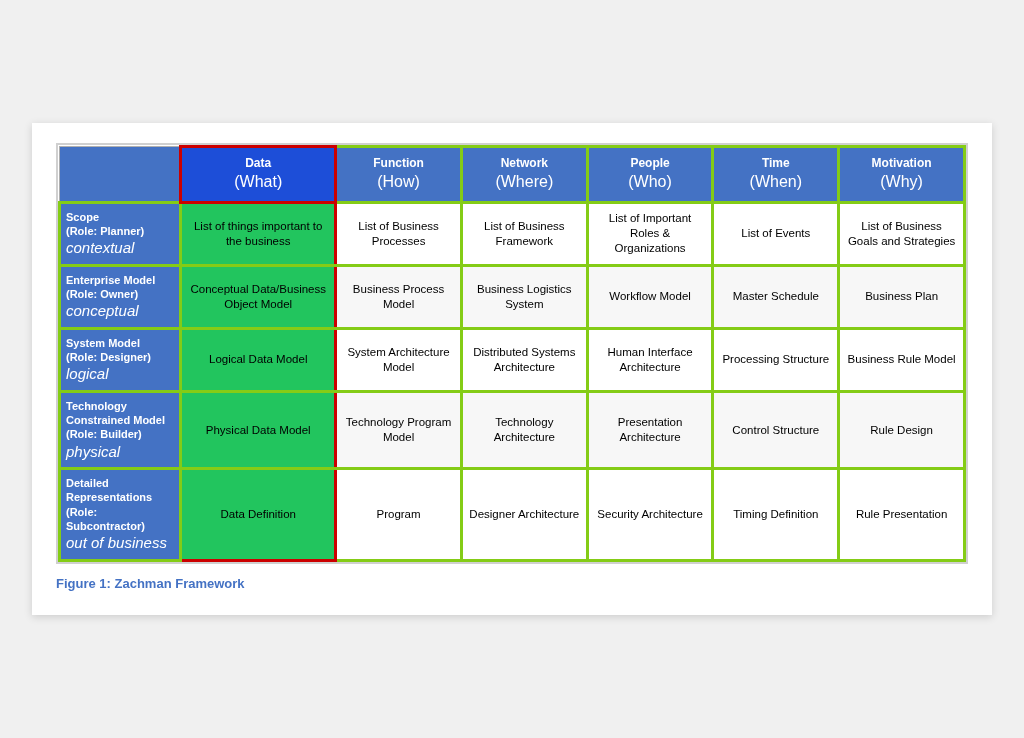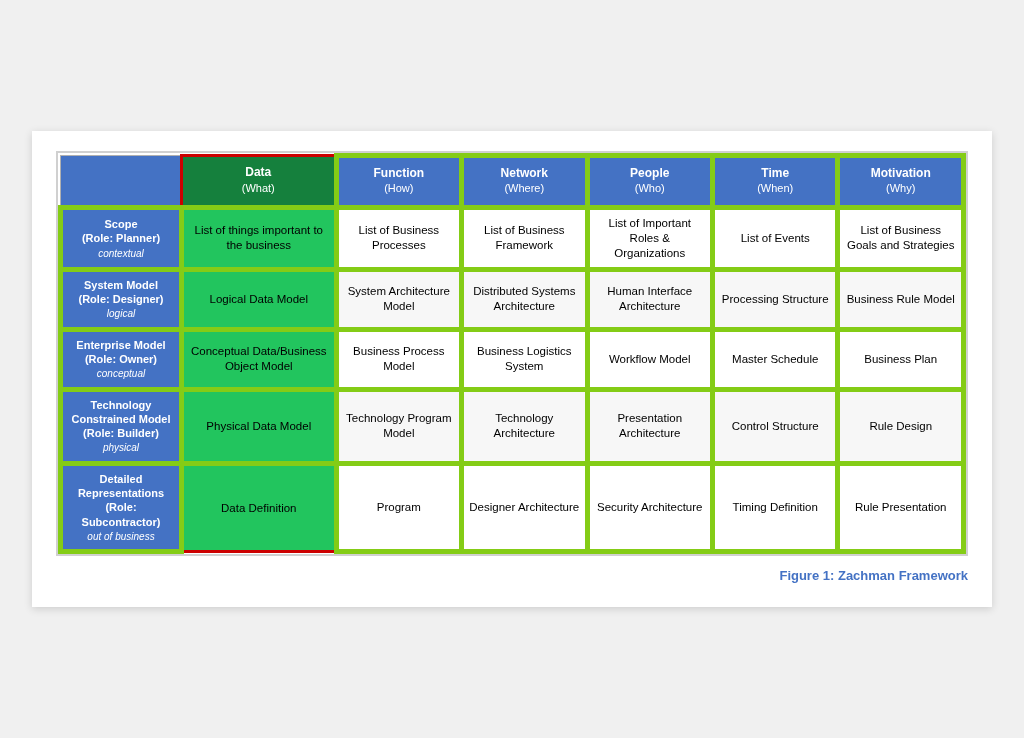--- a/index.html
+++ b/index.html
@@ -21,61 +21,61 @@
     .table-wrapper {
       border: 2px solid #d0d0d0;
       overflow: hidden;
     }
     table {
       width: 100%;
       border-collapse: collapse;
       table-layout: fixed;
     }
     th, td {
-      border: 5px solid #84cc16;
+      border: 3px solid #84cc16;
       text-align: center;
       vertical-align: middle;
       font-size: 11.5px;
       line-height: 1.3;
       padding: 6px 5px;
     }
     
     .header-row th {
       background-color: #4472c4;
       color: white;
       font-weight: bold;
       font-size: 12px;
       padding: 8px 5px;
     }
     .header-row th .col-sub {
       font-weight: normal;
-      font-size: 11px;
+      font-size: 16px;
     }
     
     .row-header {
       background-color: #4472c4;
       color: white;
       font-weight: bold;
       font-size: 11px;
-      text-align: center;
+      text-align: left;
       width: 105px;
     }
     .row-header .row-sub {
       font-weight: normal;
       font-style: italic;
-      font-size: 10px;
+      font-size: 15px;
     }
     
     .data-col {
       background-color: #22c55e;
       border-left: 3px solid #cc0000 !important;
       border-right: 3px solid #cc0000 !important;
     }
     .header-row .data-col {
-      background-color: #15803d;
+      background-color: #1d4ed8;
       border-top: 3px solid #cc0000 !important;
       border-left: 3px solid #cc0000 !important;
       border-right: 3px solid #cc0000 !important;
     }
     
     tr:last-child .data-col {
       border-bottom: 3px solid #cc0000 !important;
     }
     
     .data-cell {
@@ -88,21 +88,21 @@
     }
     tr:nth-child(even) .data-cell {
       background-color: #f7f7f7;
     }
     
     .empty-cell {
       background-color: white;
       border: 1px solid #b0b0b0;
     }
     .figure-caption {
-      text-align: right;
+      text-align: left;
       margin-top: 12px;
       font-size: 13px;
       font-weight: bold;
       color: #4472c4;
     }
   </style>
 </head>
 <body>
 
 <div class="page-container">
@@ -150,38 +150,38 @@
       <tr>
             <td class="row-header"><span>Scope</span><br><span>(Role: Planner)</span><br><span class="row-sub">contextual</span></td>
             <td class="data-col">List of things important to the business</td>
             <td class="data-cell">List of Business Processes</td>
             <td class="data-cell">List of Business Framework</td>
             <td class="data-cell">List of Important Roles &amp; Organizations</td>
             <td class="data-cell">List of Events</td>
             <td class="data-cell">List of Business Goals and Strategies</td>
           </tr>
           <tr>
+            <td class="row-header"><span>Enterprise Model</span><br><span>(Role: Owner)</span><br><span class="row-sub">conceptual</span></td>
+            <td class="data-col">Conceptual Data/Business Object Model</td>
+            <td class="data-cell">Business Process Model</td>
+            <td class="data-cell">Business Logistics System</td>
+            <td class="data-cell">Workflow Model</td>
+            <td class="data-cell">Master Schedule</td>
+            <td class="data-cell">Business Plan</td>
+          </tr>
+          <tr>
             <td class="row-header"><span>System Model</span><br><span>(Role: Designer)</span><br><span class="row-sub">logical</span></td>
             <td class="data-col">Logical Data Model</td>
             <td class="data-cell">System Architecture Model</td>
             <td class="data-cell">Distributed Systems Architecture</td>
             <td class="data-cell">Human Interface Architecture</td>
             <td class="data-cell">Processing Structure</td>
             <td class="data-cell">Business Rule Model</td>
           </tr>
           <tr>
-            <td class="row-header"><span>Enterprise Model</span><br><span>(Role: Owner)</span><br><span class="row-sub">conceptual</span></td>
-            <td class="data-col">Conceptual Data/Business Object Model</td>
-            <td class="data-cell">Business Process Model</td>
-            <td class="data-cell">Business Logistics System</td>
-            <td class="data-cell">Workflow Model</td>
-            <td class="data-cell">Master Schedule</td>
-            <td class="data-cell">Business Plan</td>
-          </tr>
-          <tr>
             <td class="row-header"><span>Technology Constrained Model</span><br><span>(Role: Builder)</span><br><span class="row-sub">physical</span></td>
             <td class="data-col">Physical Data Model</td>
             <td class="data-cell">Technology Program Model</td>
             <td class="data-cell">Technology Architecture</td>
             <td class="data-cell">Presentation Architecture</td>
             <td class="data-cell">Control Structure</td>
             <td class="data-cell">Rule Design</td>
           </tr>
           <tr>
             <td class="row-header"><span>Detailed Representations</span><br><span>(Role: Subcontractor)</span><br><span class="row-sub">out of business</span></td>

